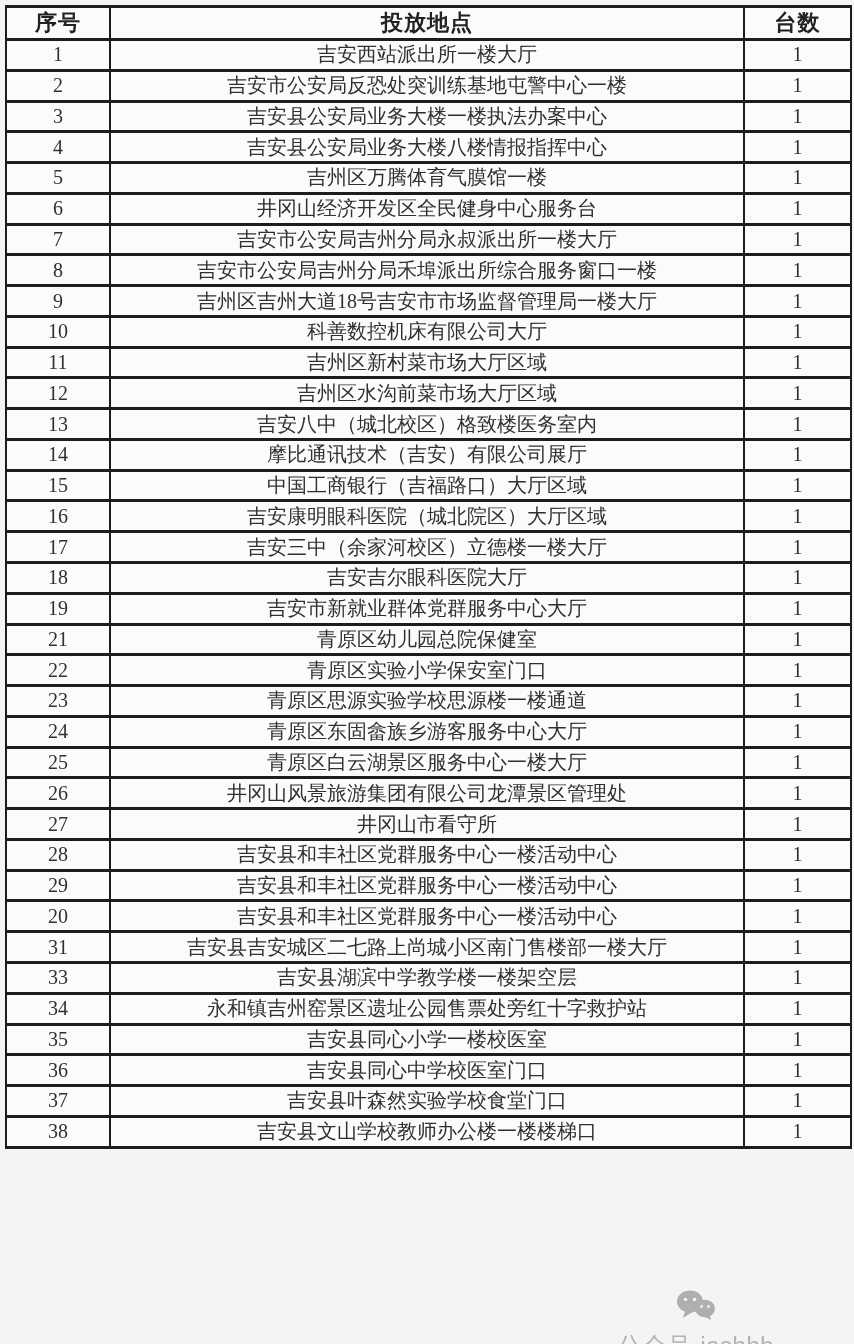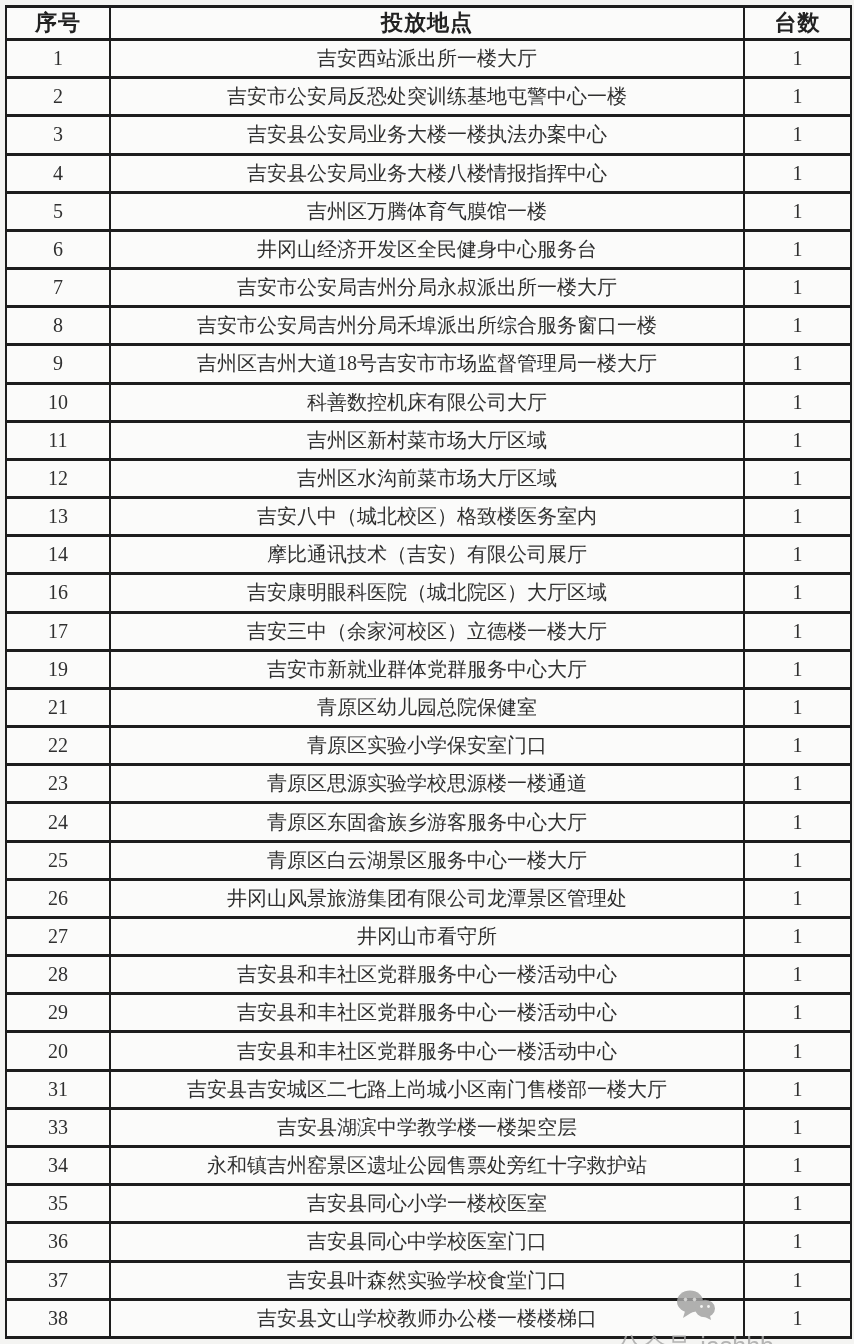--- a/index.html
+++ b/index.html
@@ -13,21 +13,21 @@
     position: relative;
     overflow: hidden;
     font-family: "Liberation Serif", "DejaVu Serif", serif;
     color: #2e2e2e;
   }
   table.placement {
     position: absolute;
     left: 5px;
     top: 5px;
     width: 845px;
-    height: 1334px;
+    height: 1144px;
     border-collapse: collapse;
     table-layout: fixed;
     background: #fbfbfa;
   }
   col.c-no    { width: 104px; }
   col.c-loc   { width: 634px; }
   col.c-count { width: 107px; }
   th, td {
     border: 2px solid #1d1d1d;
     border-top-width: 3px;
@@ -151,27 +151,37 @@
     <td class="cell-no">13</td>
     <td class="cell-loc">吉安八中（城北校区）格致楼医务室内</td>
     <td class="cell-count">1</td>
   </tr>
       <tr>
     <td class="cell-no">14</td>
     <td class="cell-loc">摩比通讯技术（吉安）有限公司展厅</td>
     <td class="cell-count">1</td>
   </tr>
       <tr>
+    <td class="cell-no">15</td>
+    <td class="cell-loc">中国工商银行（吉福路口）大厅区域</td>
+    <td class="cell-count">1</td>
+  </tr>
+      <tr>
     <td class="cell-no">16</td>
     <td class="cell-loc">吉安康明眼科医院（城北院区）大厅区域</td>
     <td class="cell-count">1</td>
   </tr>
       <tr>
     <td class="cell-no">17</td>
     <td class="cell-loc">吉安三中（余家河校区）立德楼一楼大厅</td>
+    <td class="cell-count">1</td>
+  </tr>
+      <tr>
+    <td class="cell-no">18</td>
+    <td class="cell-loc">吉安吉尔眼科医院大厅</td>
     <td class="cell-count">1</td>
   </tr>
       <tr>
     <td class="cell-no">19</td>
     <td class="cell-loc">吉安市新就业群体党群服务中心大厅</td>
     <td class="cell-count">1</td>
   </tr>
       <tr>
     <td class="cell-no">21</td>
     <td class="cell-loc">青原区幼儿园总院保健室</td>

